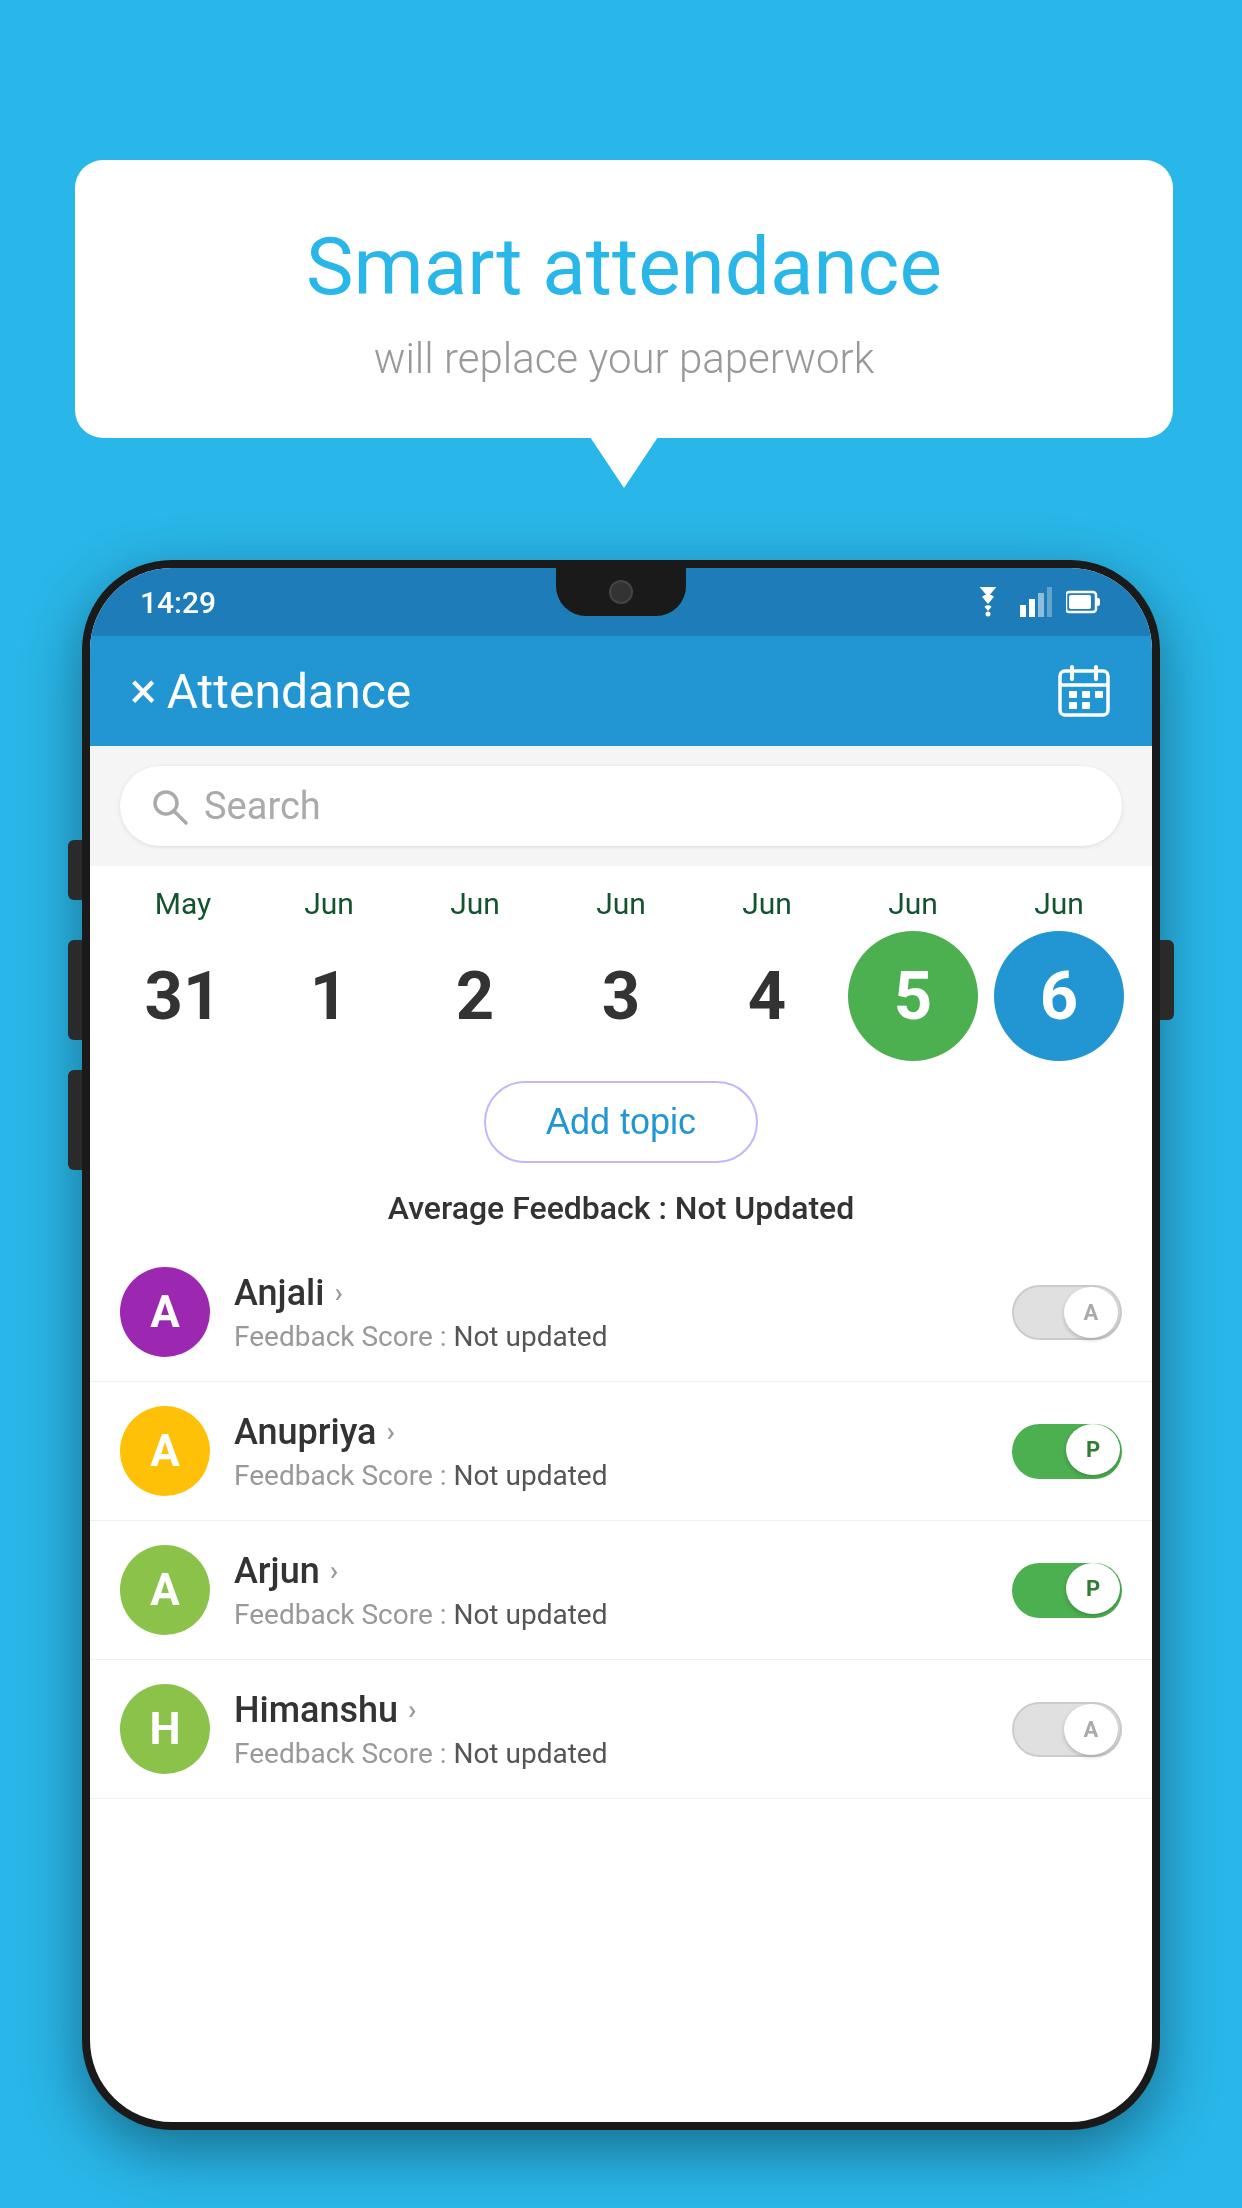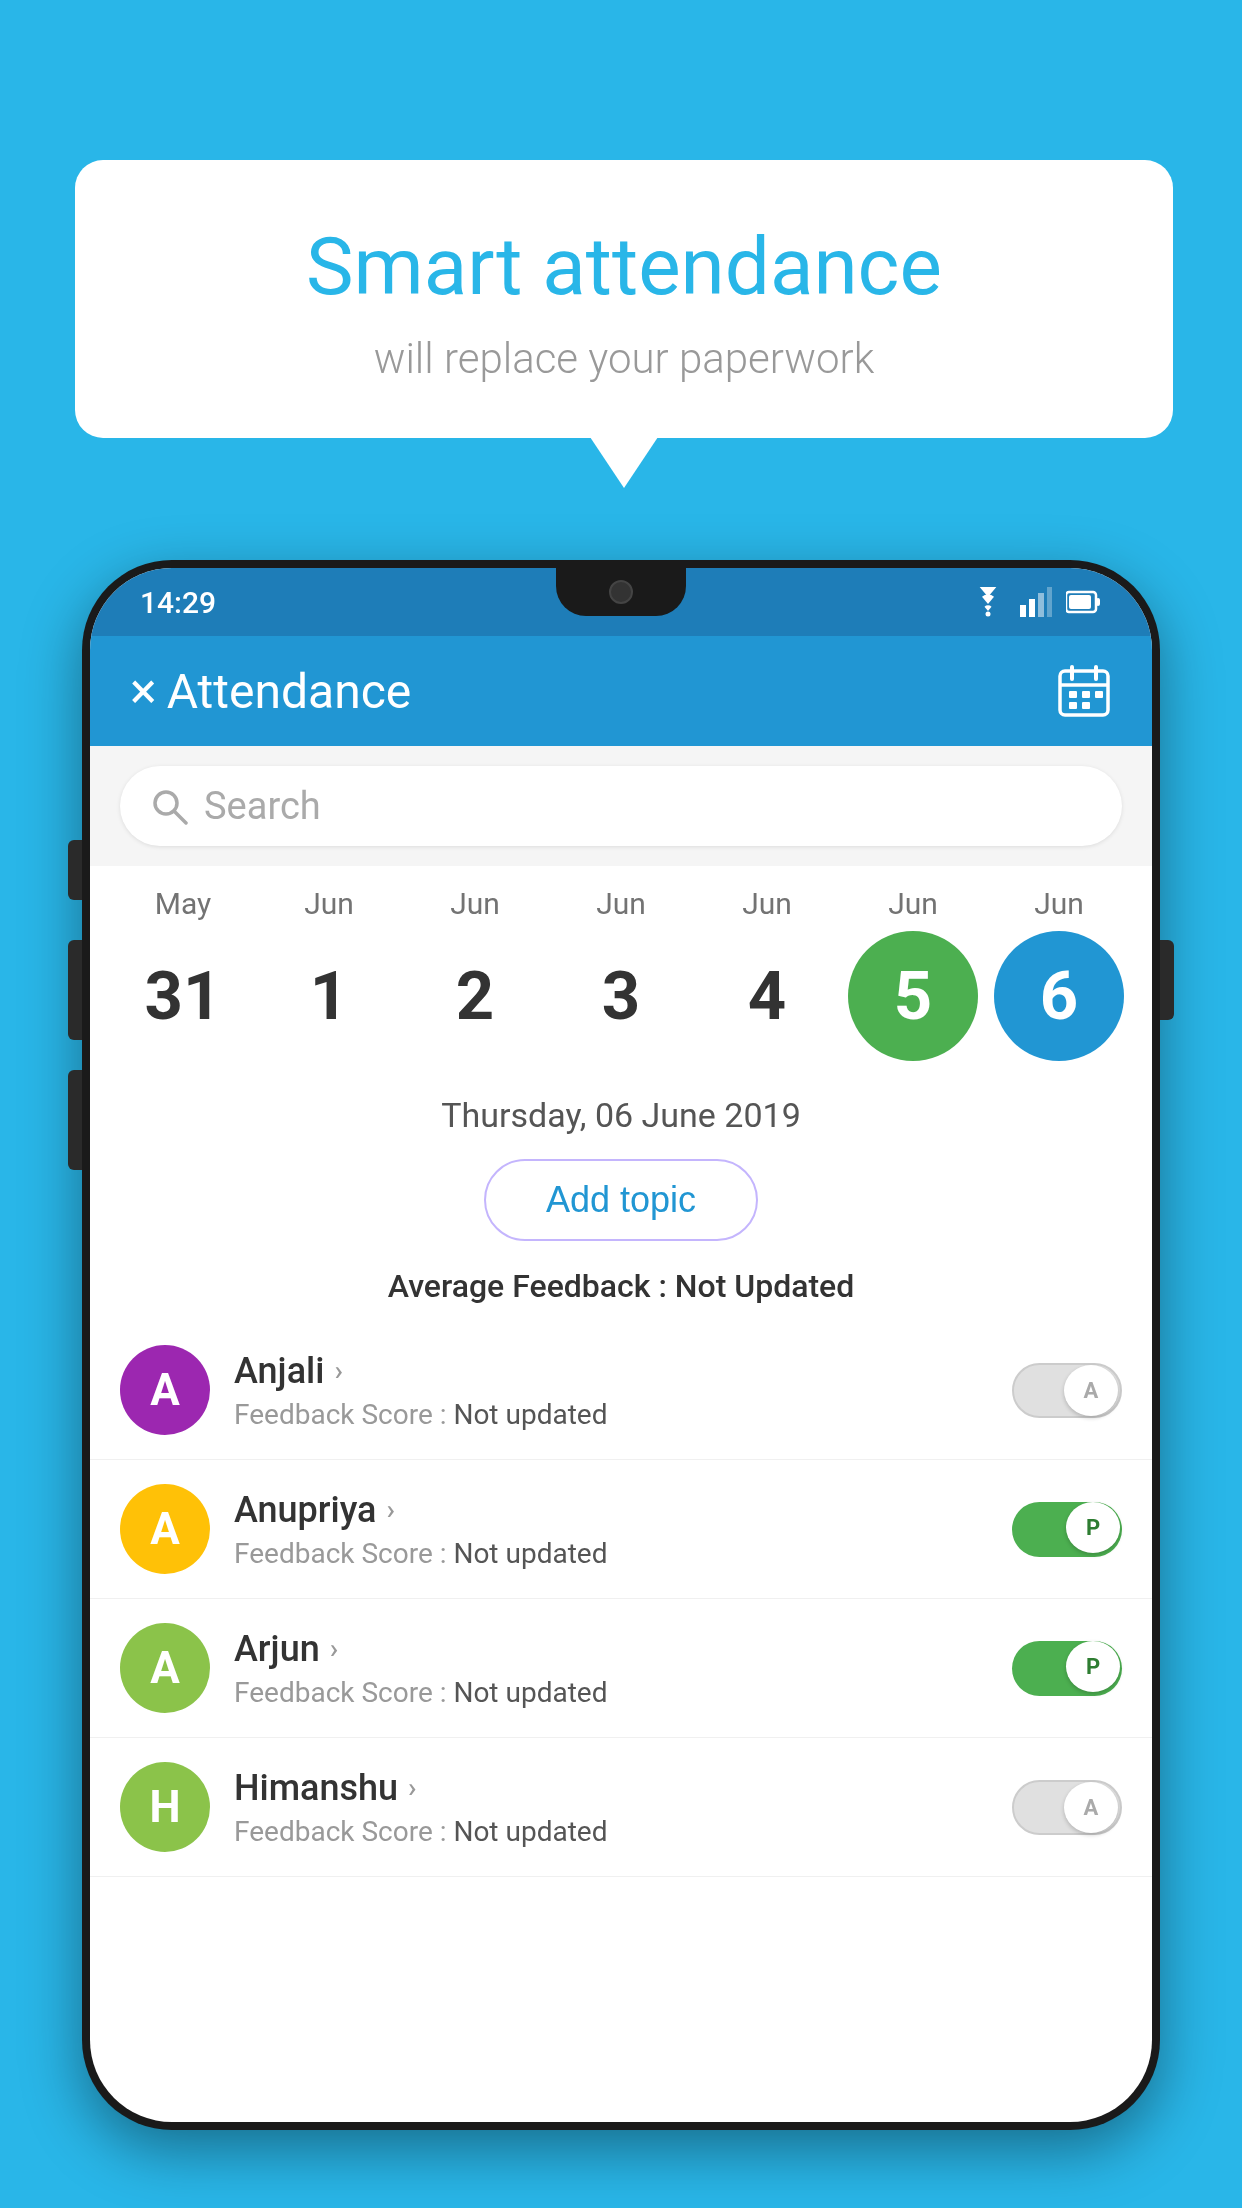--- a/index.html
+++ b/index.html
@@ -164,21 +164,21 @@
       padding: 20px 20px 10px;
       background: white;
     }
     .calendar-months {
       display: flex;
       justify-content: space-around;
       margin-bottom: 10px;
     }
     .calendar-month {
       font-size: 30px;
-      color: #737373;
+      color: #14532d;
       width: 130px;
       text-align: center;
     }
     .calendar-days {
       display: flex;
       justify-content: space-around;
       align-items: center;
     }
     .calendar-day {
       width: 130px;
@@ -450,21 +450,20 @@
           <div class="calendar-day">31</div>
           <div class="calendar-day">1</div>
           <div class="calendar-day">2</div>
           <div class="calendar-day">3</div>
           <div class="calendar-day">4</div>
           <div class="calendar-day active-green">5</div>
           <div class="calendar-day active-blue">6</div>
         </div>
       </div>
 
-      <div class="selected-date">Thursday, 06 June 2019</div>
 
       <div class="add-topic-container">
         <button class="add-topic-btn">Add topic</button>
       </div>
 
       <div class="feedback-label">
         <span>Average Feedback : </span><span>Not Updated</span>
       </div>
 
       <div class="student-list">

